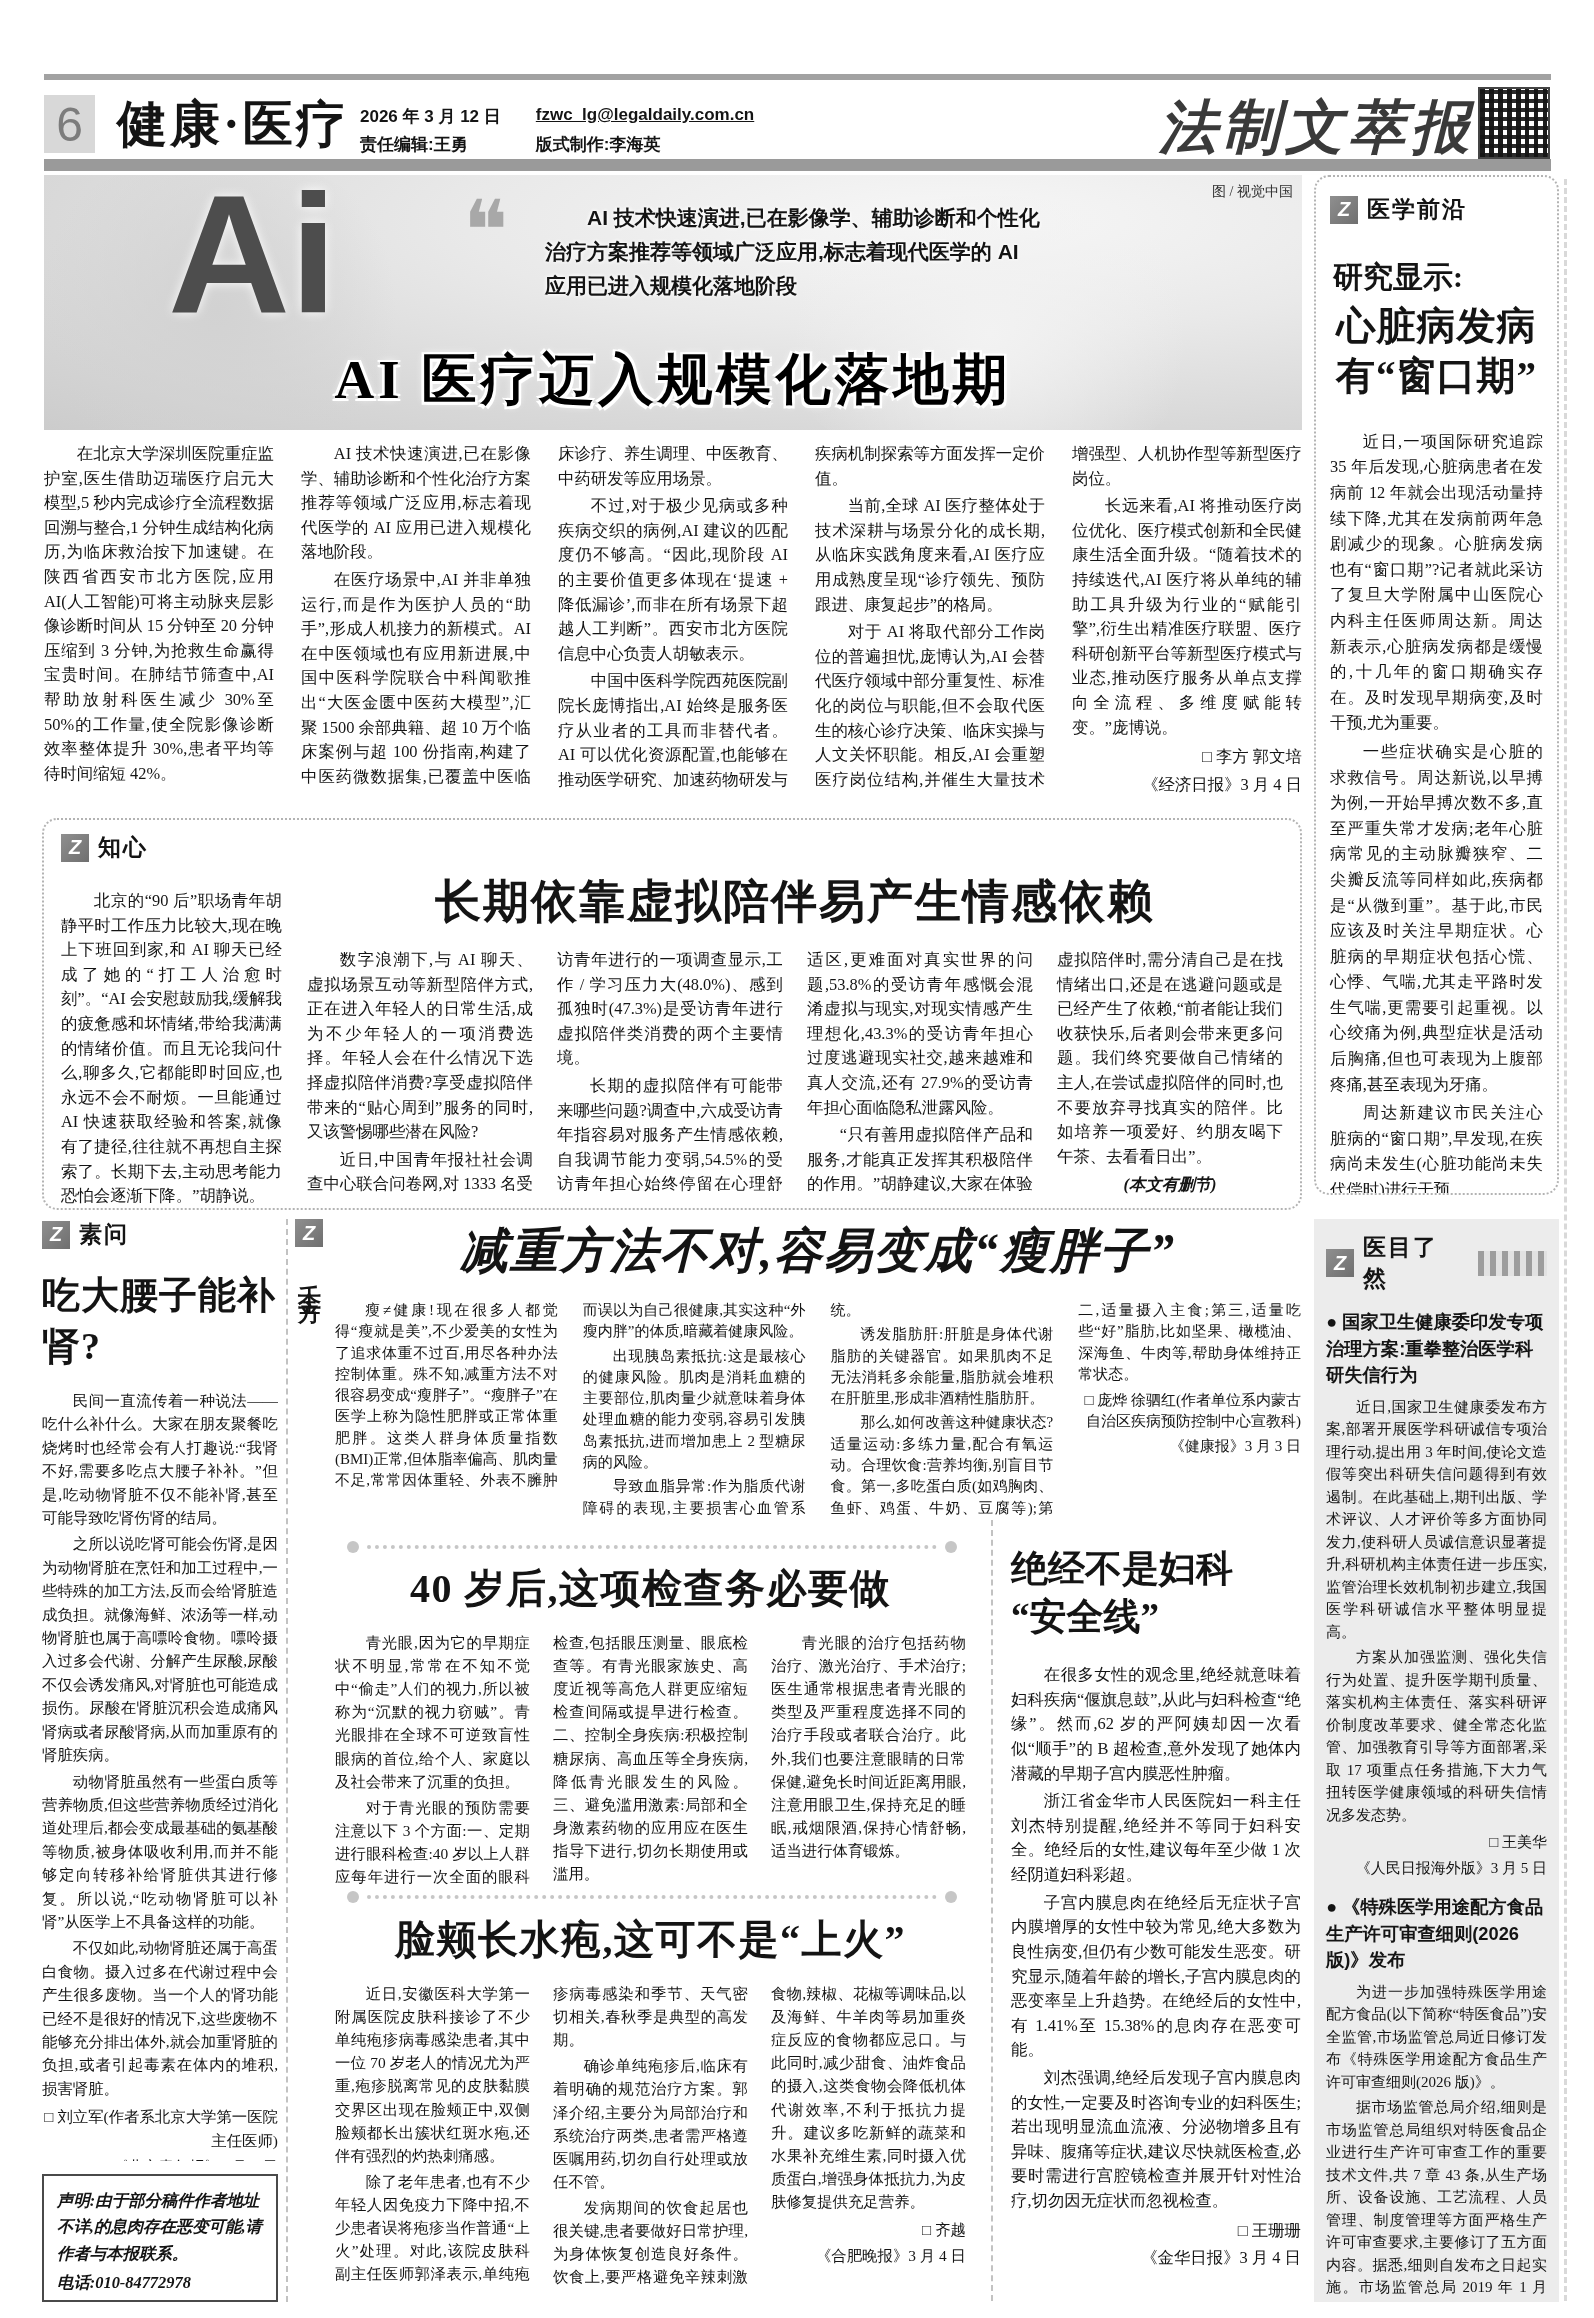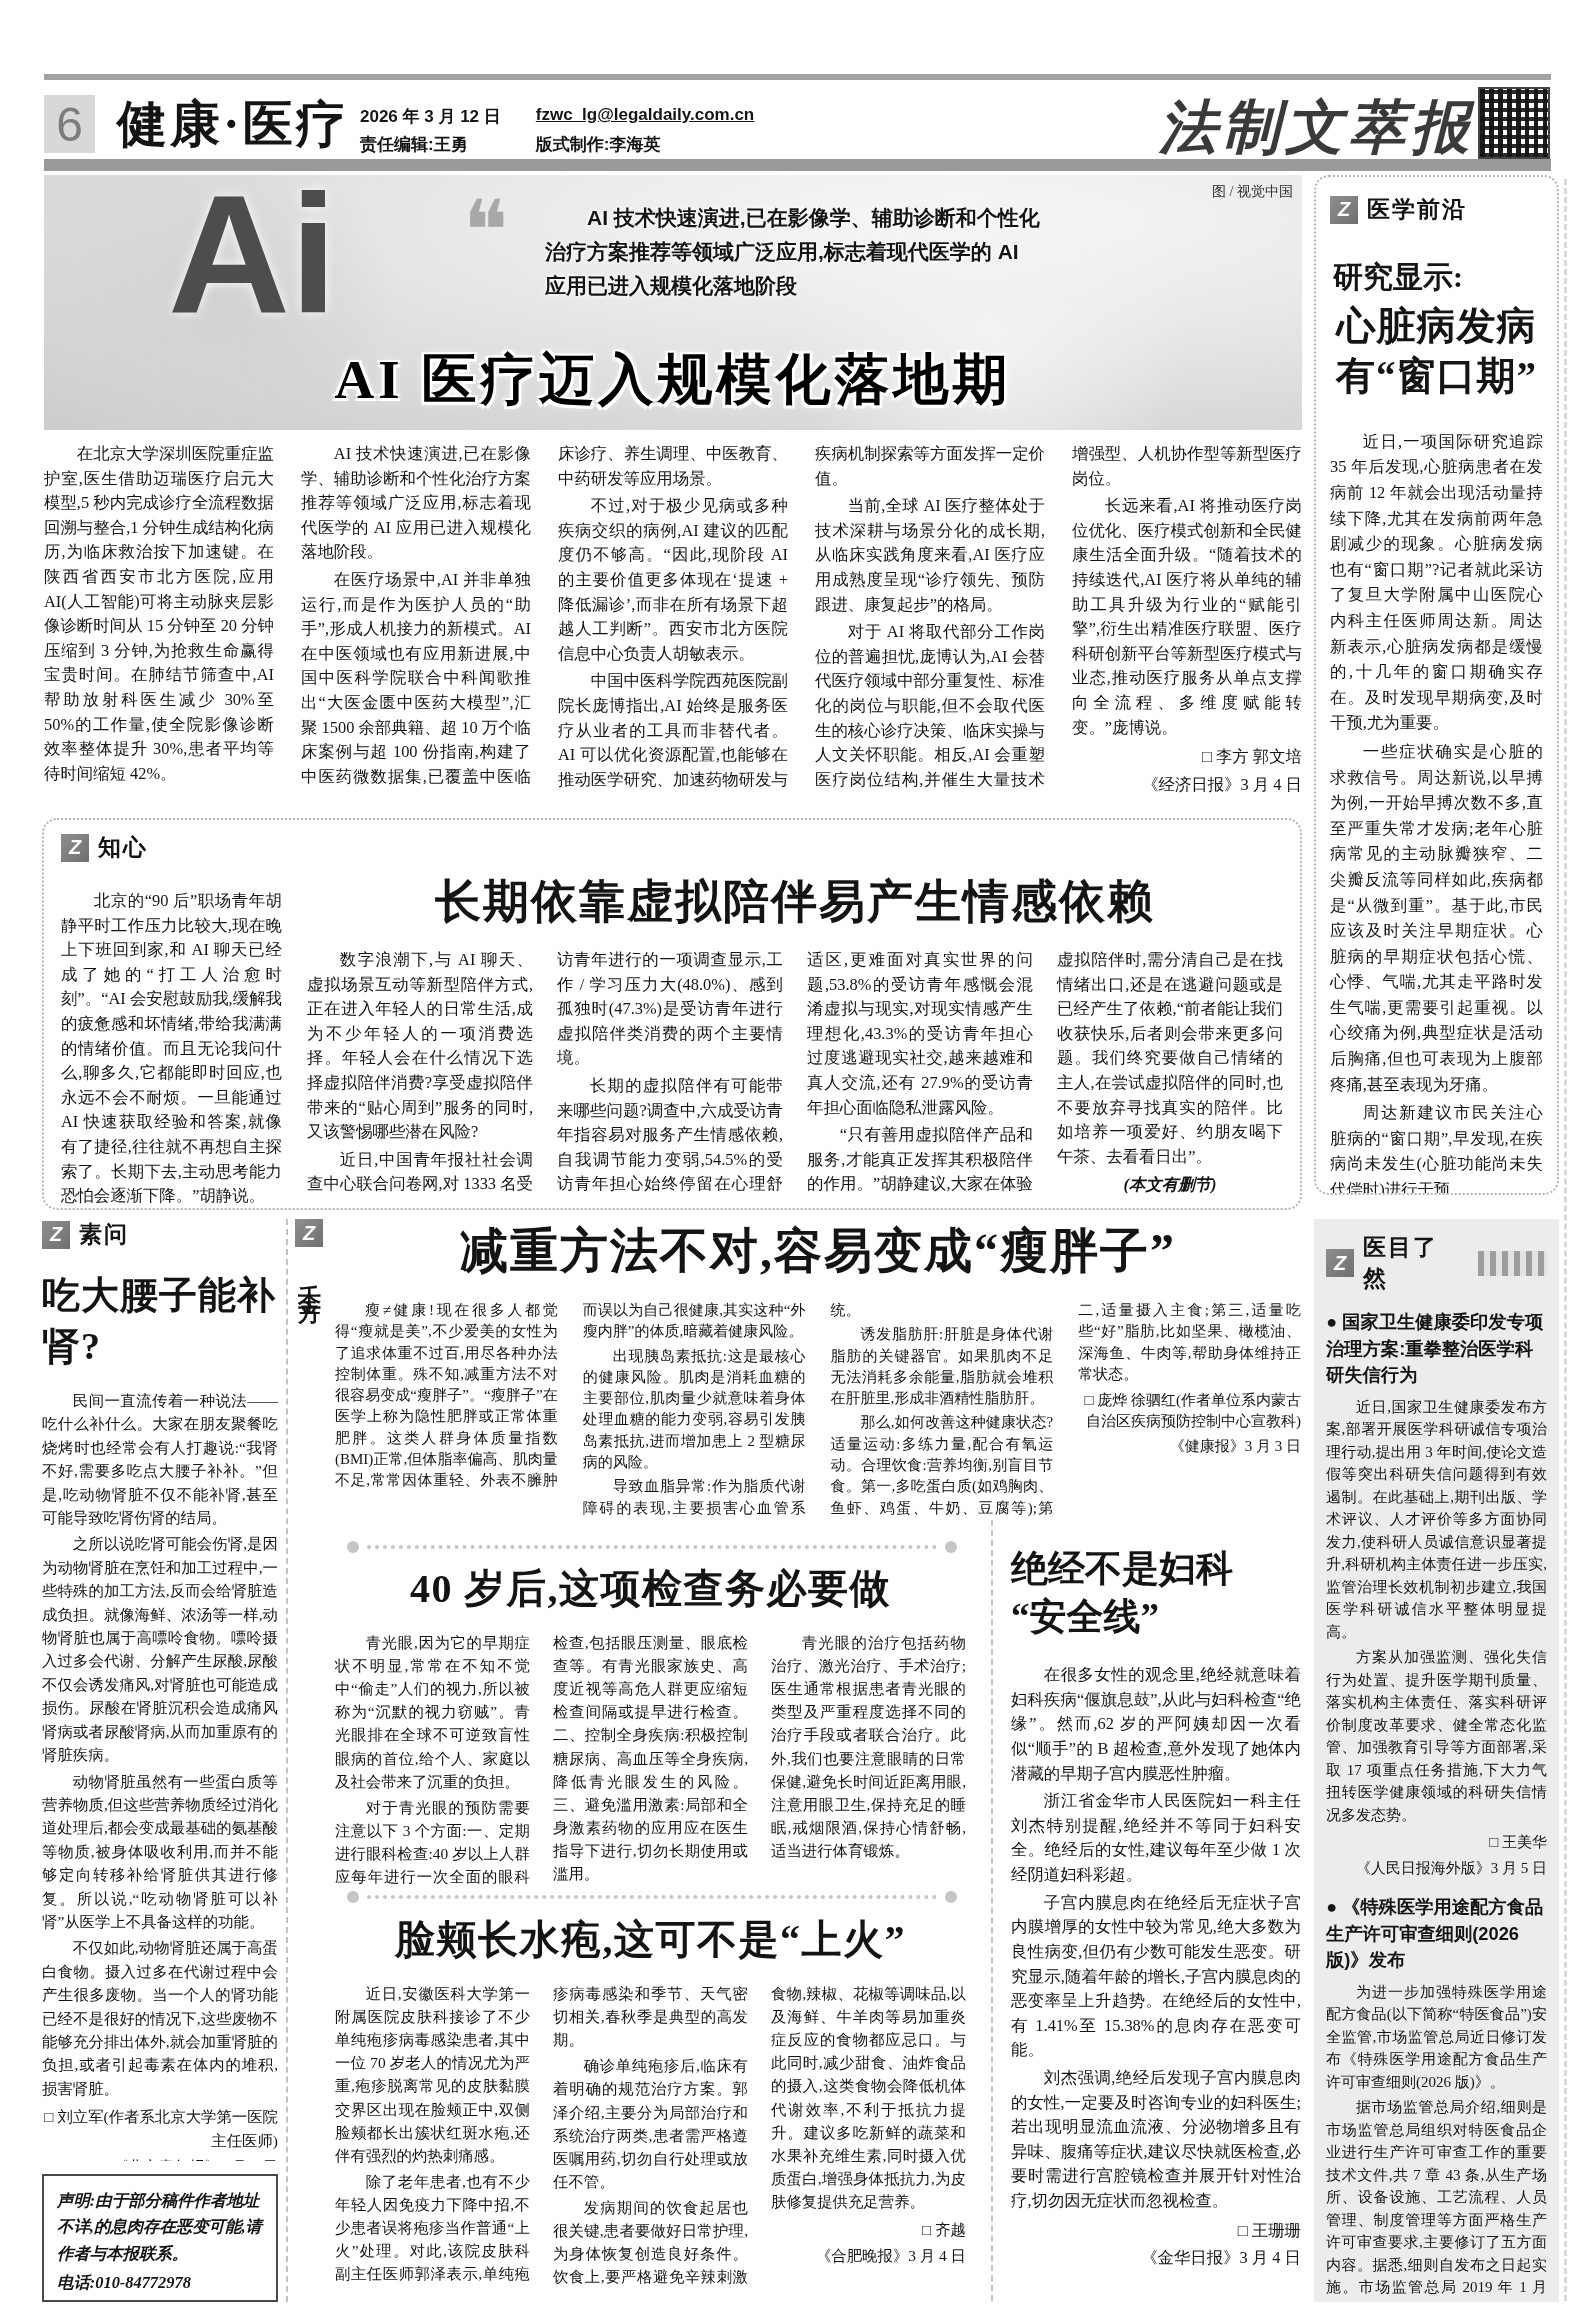--- a/index.html
+++ b/index.html
@@ -79,21 +79,21 @@
           padding:12px 13px;box-sizing:border-box;font-size:16.4px;line-height:1.6;font-style:italic;font-weight:700;}
   .notice p{text-indent:0;}
 
   .qjf{position:absolute;left:286px;top:1219px;width:36px;height:1083px;border-left:2px dashed #c2c2c2;
        padding-left:7px;box-sizing:border-box;}
   .qjf .vert{writing-mode:vertical-rl;font-family:"Liberation Sans",sans-serif;font-size:23px;font-weight:700;
              letter-spacing:7px;margin-top:10px;}
   .qjf .zlogo{margin-bottom:9px;}
 
   .slim{position:absolute;left:335px;top:1219px;width:966px;overflow:hidden;}
-  .slim .hl{text-align:center;font-size:48px;font-weight:900;letter-spacing:2px;}
+  .slim .hl{text-align:center;font-size:48px;font-weight:900;letter-spacing:2px;font-style:italic;}
   .slim .body{margin-top:17px;column-count:4;column-gap:25px;font-size:15px;line-height:1.42;height:238px;overflow:hidden;}
 
   .divider{position:absolute;display:flex;align-items:center;height:13px;}
   .divider .dot{width:12px;height:12px;border-radius:50%;background:#c6c6c6;flex:0 0 auto;}
   .divider .dash{flex:1;border-top:4px dotted #c6c6c6;margin:0 8px;}
 
   .glaucoma{position:absolute;left:335px;top:1561px;width:631px;overflow:hidden;}
   .glaucoma .hl{text-align:center;font-size:40px;font-weight:900;letter-spacing:1.5px;}
   .glaucoma .body{margin-top:15px;column-count:3;column-gap:23px;font-size:15.4px;line-height:1.5;height:258px;overflow:hidden;}
 

